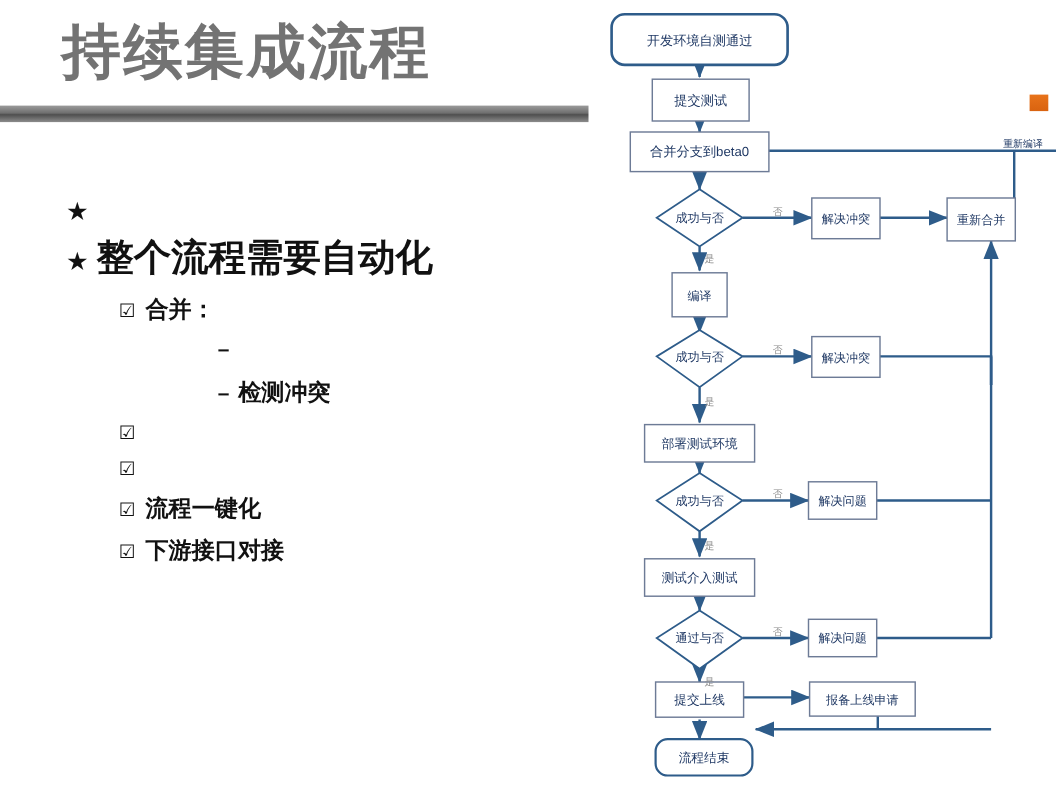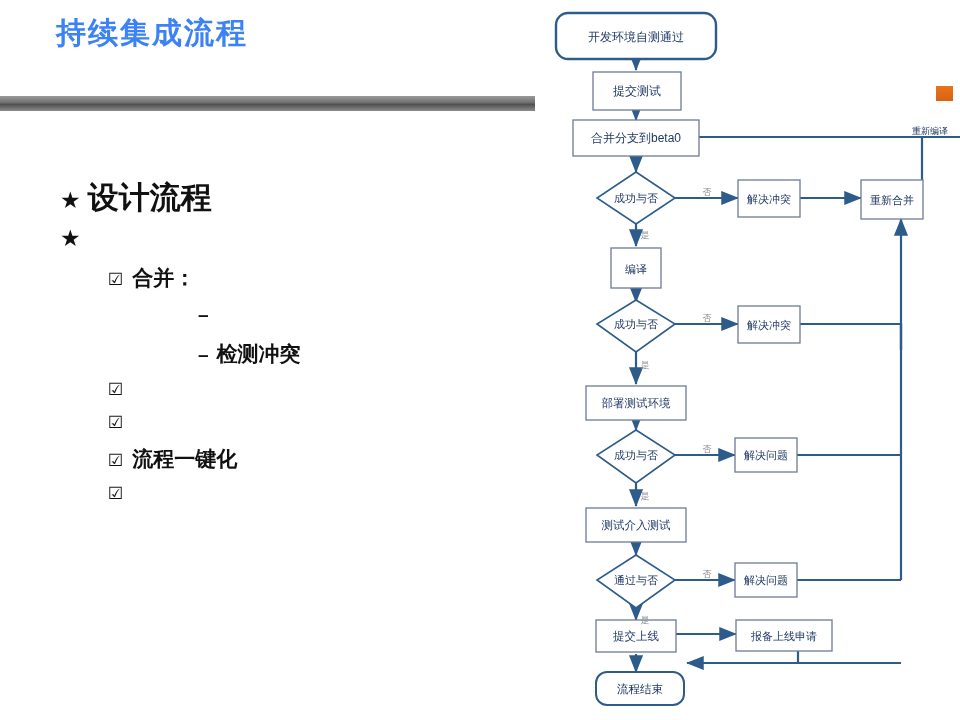--- a/index.html
+++ b/index.html
@@ -6,21 +6,21 @@
   body{
     width:960px;height:720px;overflow:hidden;background:#ffffff;
     font-family:"Liberation Sans","DejaVu Sans",sans-serif;
     position:relative;
   }
   .slide{position:absolute;inset:0;background:#fff;}
 
   
   .title{
     position:absolute;left:56px;top:16px;
-    font-size:30px;line-height:1.15;font-weight:700;color:#3b82f6;
+    font-size:54px;line-height:1.15;font-weight:700;color:#737373;
     letter-spacing:2px;white-space:nowrap;
   }
   .title-rule{
     position:absolute;left:0;top:96px;width:535px;height:15px;
     background:linear-gradient(to bottom,#9b9b9b 0%,#6f6f6f 45%,#4f4f4f 55%,#8c8c8c 100%);
   }
   .accent-square{
     position:absolute;left:936px;top:86px;width:17px;height:15px;
     background:linear-gradient(to bottom,#e8731a,#d96310);
   }
@@ -60,25 +60,25 @@
 <div class="slide">
 
   <div class="title">持续集成流程</div>
   <div class="title-rule"></div>
   <div class="accent-square"></div>
 
   <div class="bullets">
 
     <div class="lvl1">
       <span class="mark">★</span>
-      <span>设计流程</span>
     </div>
 
     <div class="lvl1 big">
       <span class="mark">★</span>
+      <span>整个流程需要自动化</span>
     </div>
 
     <div class="lvl2">
       <span class="mark">☑</span>
       <span>合并：</span>
     </div>
 
     <div class="lvl3">
       <span class="mark">–</span>
     </div>
@@ -96,20 +96,21 @@
       <span class="mark">☑</span>
     </div>
 
     <div class="lvl2">
       <span class="mark">☑</span>
       <span>流程一键化</span>
     </div>
 
     <div class="lvl2">
       <span class="mark">☑</span>
+      <span>下游接口对接</span>
     </div>
 
   </div>
 
   <div class="flow">
     <svg width="425" height="720" viewBox="0 0 425 720" xmlns="http://www.w3.org/2000/svg">
       <defs>
         <marker id="ah" markerWidth="9" markerHeight="9" refX="7.6" refY="3.2" orient="auto" markerUnits="strokeWidth">
           <path d="M0,0 L8,3.2 L0,6.4 z" fill="#2e5c8a"></path>
         </marker>

